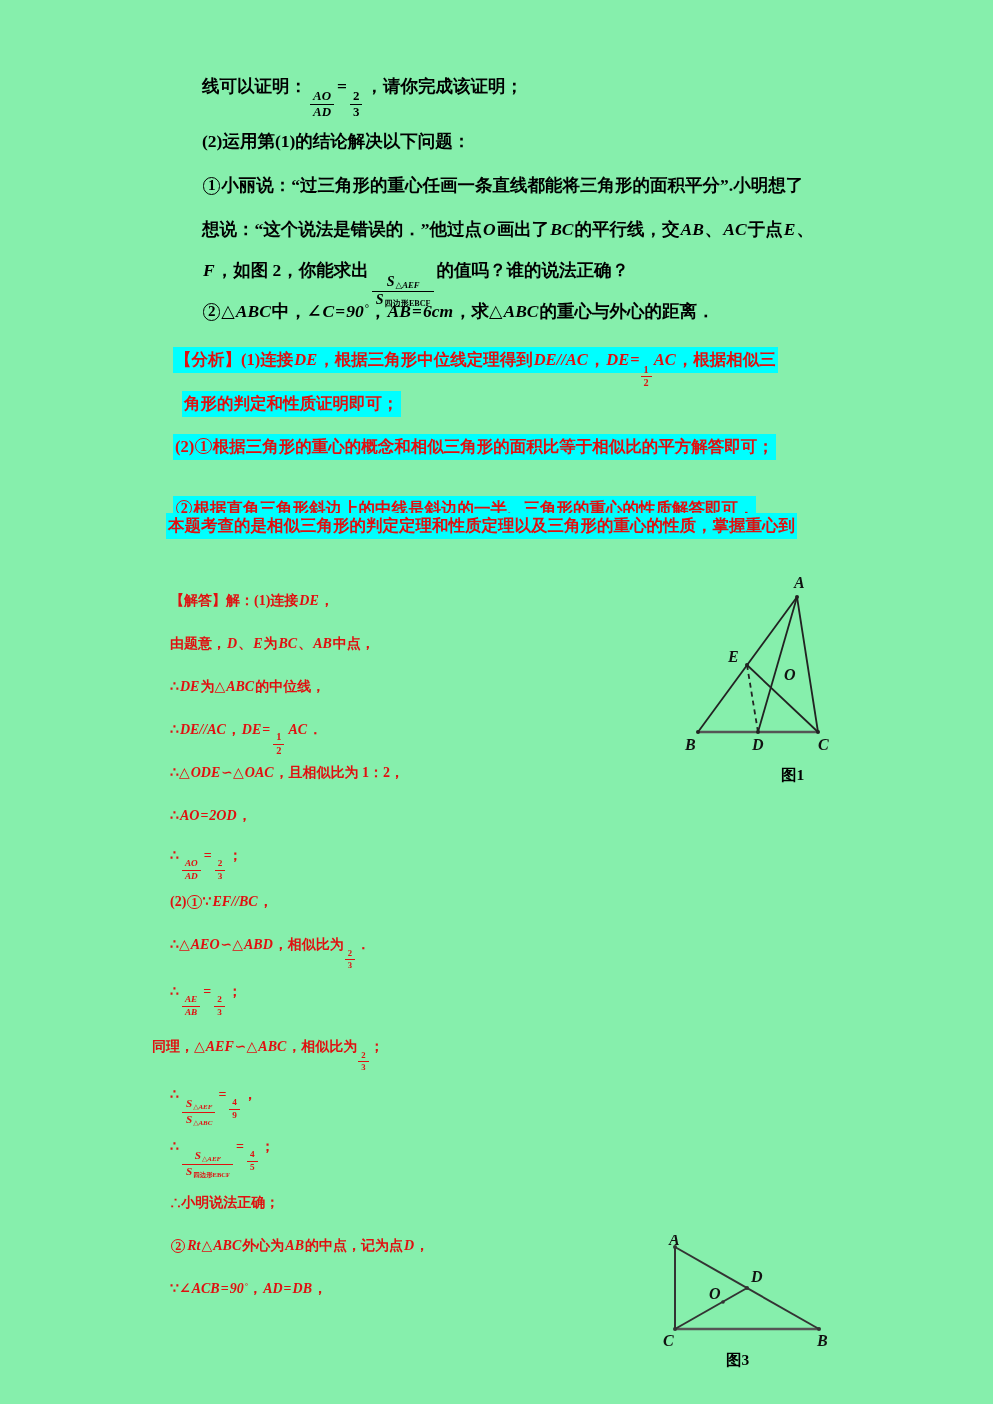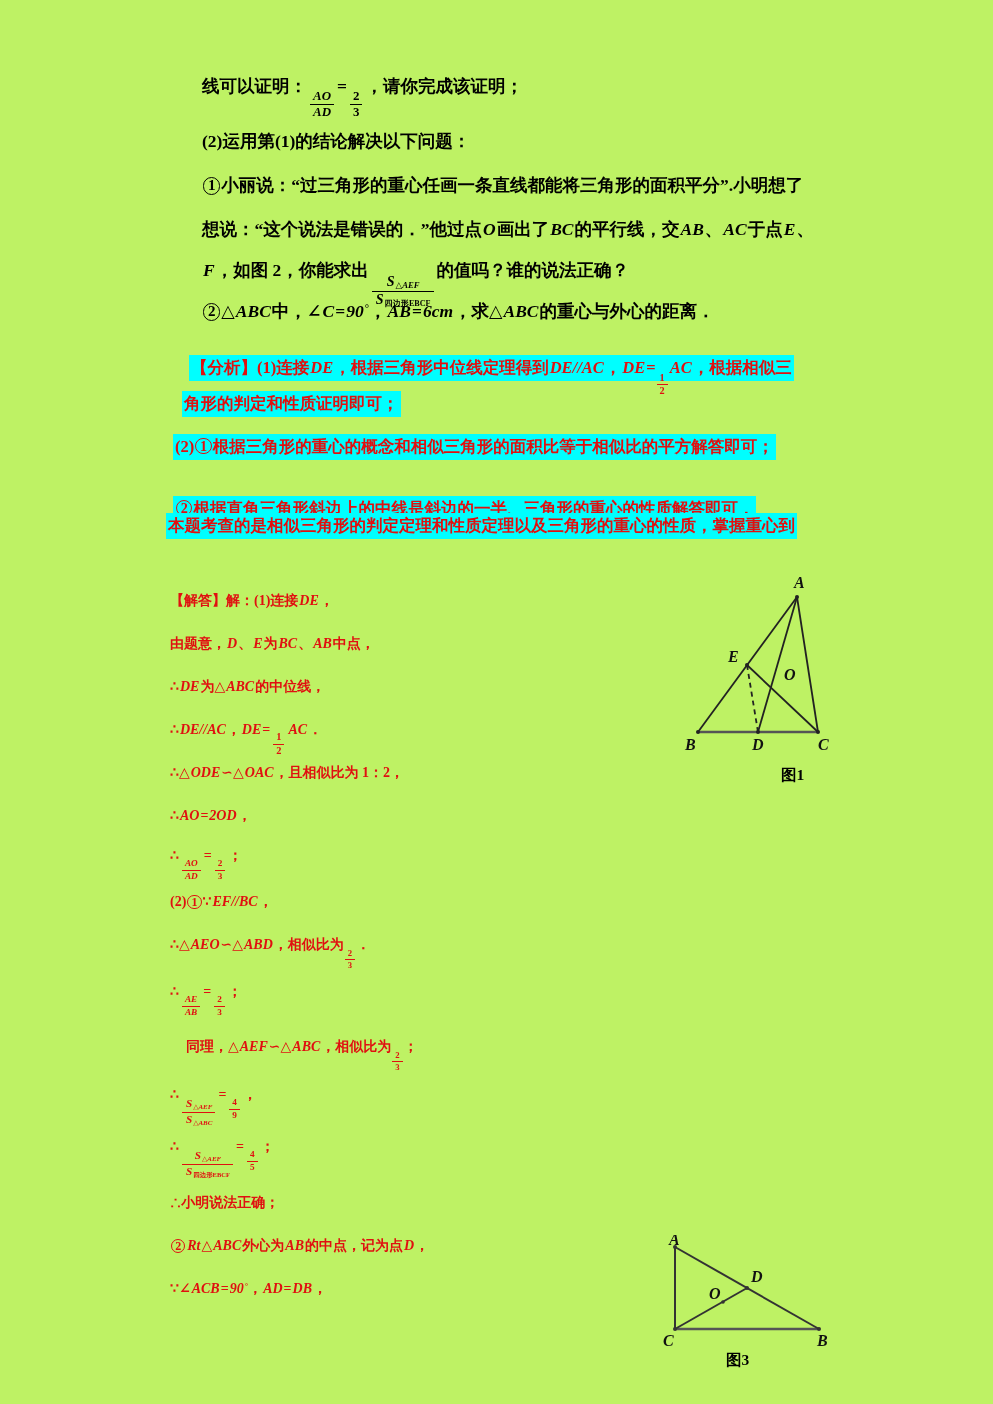--- a/index.html
+++ b/index.html
@@ -13,21 +13,21 @@
     position: relative;
     font-family: "Liberation Serif", "DejaVu Serif", serif;
     overflow: hidden;
   }
 
   .page {
     position: absolute;
     left: 0; top: 0;
     width: 993px;
     height: 1404px;
-    background: #bef264;
+    background: #86efac;
   }
 
   
   .line {
     position: absolute;
     white-space: nowrap;
     line-height: 1;
   }
 
   .q-text {
@@ -169,21 +169,21 @@
     <span class="mv">F</span><span>，如图 2，你能求出</span><span class="frac sfrac">
         <span class="num"><span class="mv">S</span><sub>△AEF</sub></span>
         <span class="den"><span class="mv">S</span><sub class="zh">四边形EBCF</sub></span>
       </span><span>的值吗？谁的说法正确？</span>
   </div>
 
   <div class="line q-text" style="left:202px; top:303px;">
     <span class="circnum">2</span><span class="tri">△</span><span class="mv">ABC</span><span>中，∠</span><span class="mv">C</span><span class="up">=</span><span class="mv">90</span><sup class="deg">°</sup><span>，</span><span class="mv">AB</span><span class="up">=</span><span class="mv">6cm</span><span>，求△</span><span class="mv">ABC</span><span>的重心与外心的距离．</span>
   </div>
 
-  <div class="line" style="left:189px; top:352px;margin-top:8px;">
+  <div class="line" style="left:173px; top:352px;">
     <span class="hl-text"><span>【分析】</span><span>(1)连接</span><span class="mv">DE</span><span>，根据三角形中位线定理得到</span><span class="mv">DE//AC</span><span>，</span><span class="mv">DE</span><span class="up">=</span><span class="frac tiny">
           <span class="num up">1</span>
           <span class="den up">2</span>
         </span><span class="mv">AC</span><span>，根据相似三</span></span>
   </div>
 
   <div class="line" style="left:173px; top:396px;padding-left:9px;">
     <span class="hl-text">角形的判定和性质证明即可；</span>
   </div>
 
@@ -251,21 +251,21 @@
   <div class="line ans-text" style="left:170px; top:985px;">
     <span class="up">∴</span><span class="frac small">
         <span class="num mv">AE</span>
         <span class="den mv">AB</span>
       </span><span class="up">=</span><span class="frac small">
         <span class="num up">2</span>
         <span class="den up">3</span>
       </span><span>；</span>
   </div>
 
-  <div class="line ans-text" style="left:186px; top:1040px;text-align:center;">
+  <div class="line ans-text" style="left:152px; top:1040px;text-align:center;">
     <span>同理，△</span><span class="mv">AEF</span><span class="sim">∽</span><span class="tri">△</span><span class="mv">ABC</span><span>，相似比为</span><span class="frac tiny">
         <span class="num up">2</span>
         <span class="den up">3</span>
       </span><span>；</span>
   </div>
 
   <div class="line ans-text" style="left:170px; top:1088px;">
     <span class="up">∴</span><span class="frac sfrac">
         <span class="num"><span class="mv">S</span><sub>△AEF</sub></span>
         <span class="den"><span class="mv">S</span><sub>△ABC</sub></span>

